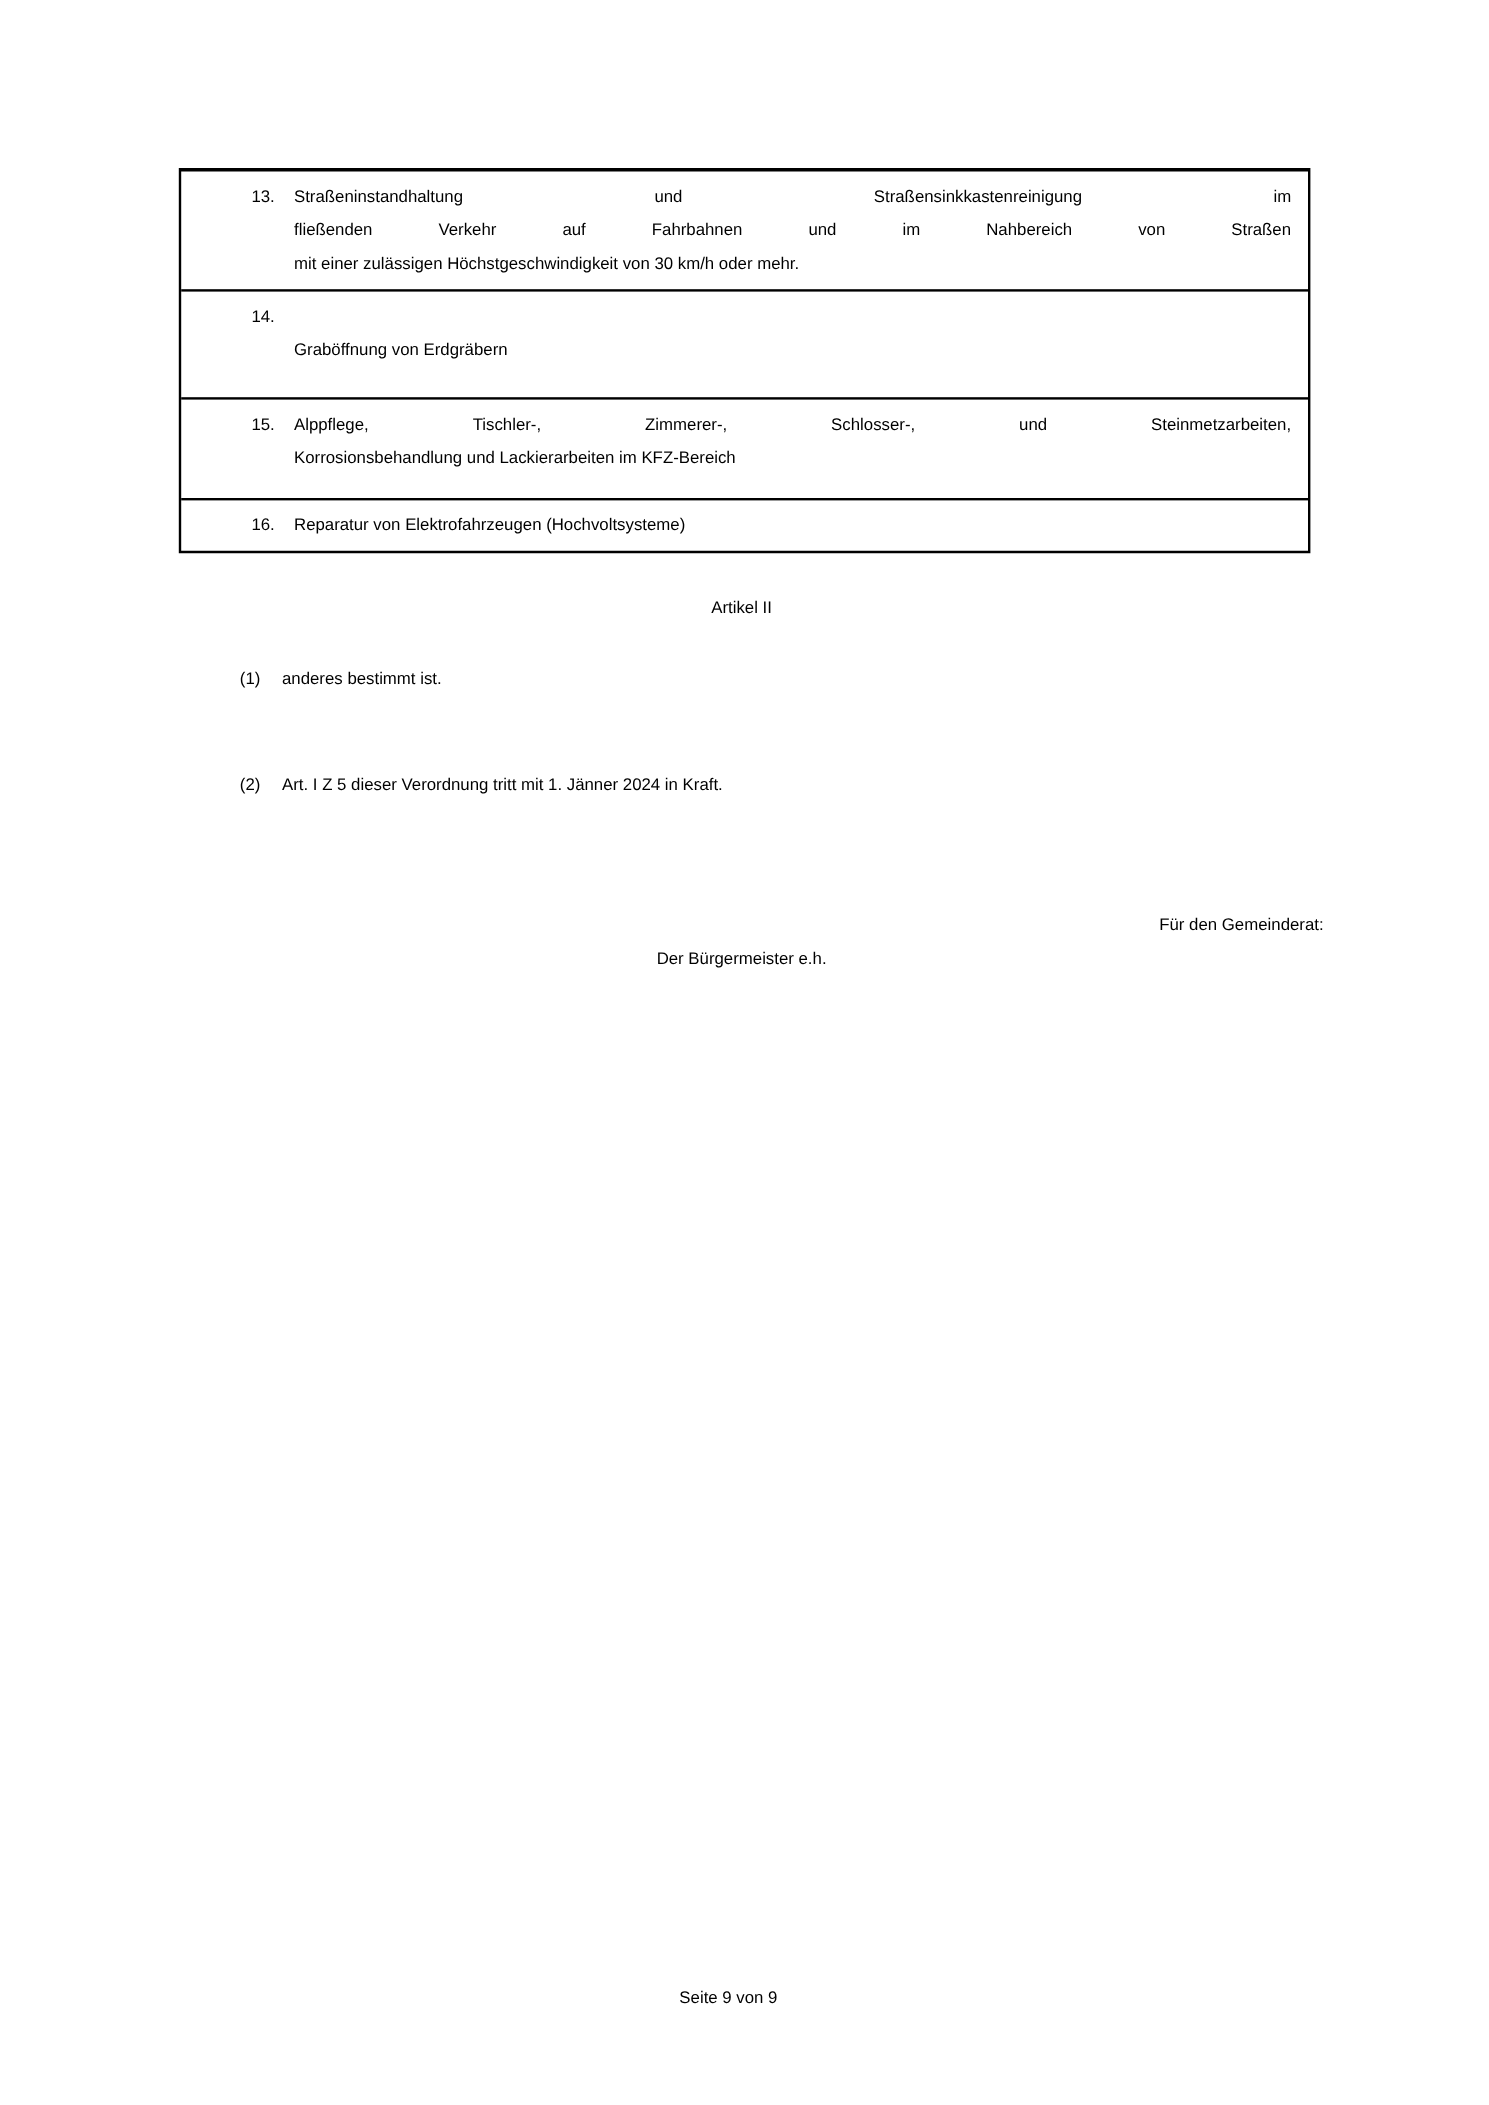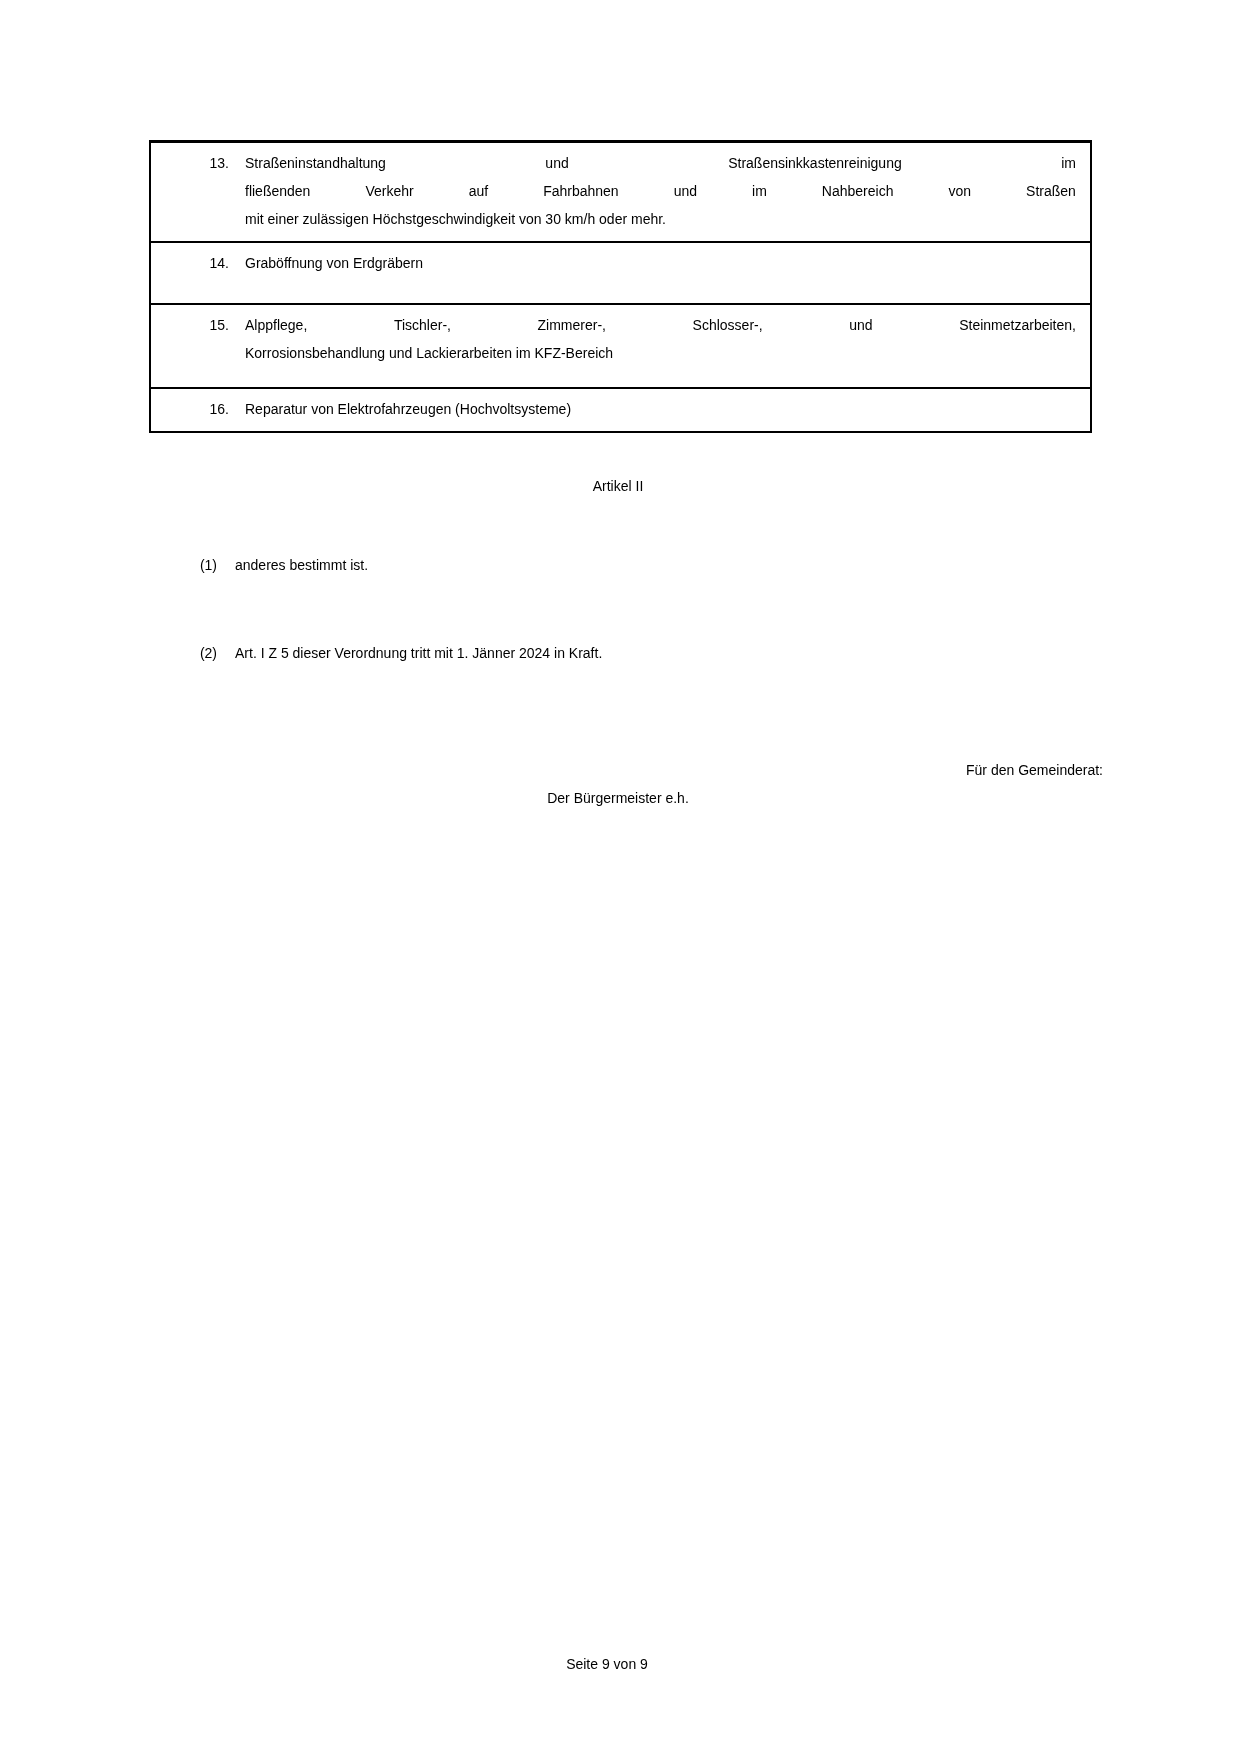--- a/index.html
+++ b/index.html
@@ -43,37 +43,37 @@
     text-align: right;
     padding-top: 6px;
   }
   .t-text {
     flex: 1 1 auto;
     margin-left: 16px;
     margin-right: 14px;
     padding-top: 6px;
   }
   .t-row .pad-13 { padding-bottom: 8px; }
-  .t-row .pad-14 { padding-bottom: 26px; }
+  .t-row .pad-14 { padding-bottom: 26px; margin-top: 28px; }
   .t-row .pad-15 { padding-bottom: 20px; }
   .t-row .pad-16 { padding-bottom: 8px; }
 
   .line { white-space: nowrap; }
   .line.spread {
     display: flex;
     justify-content: space-between;
     white-space: normal;
   }
   .line.spread span { white-space: nowrap; }
 
   
   .article-heading {
     position: absolute;
     left: 133px;
-    top: 472px;
+    top: 492px;
     width: 970px;
     text-align: center;
   }
   .paragraph {
     position: absolute;
     left: 149px;
     width: 950px;
     display: flex;
     align-items: flex-start;
   }

